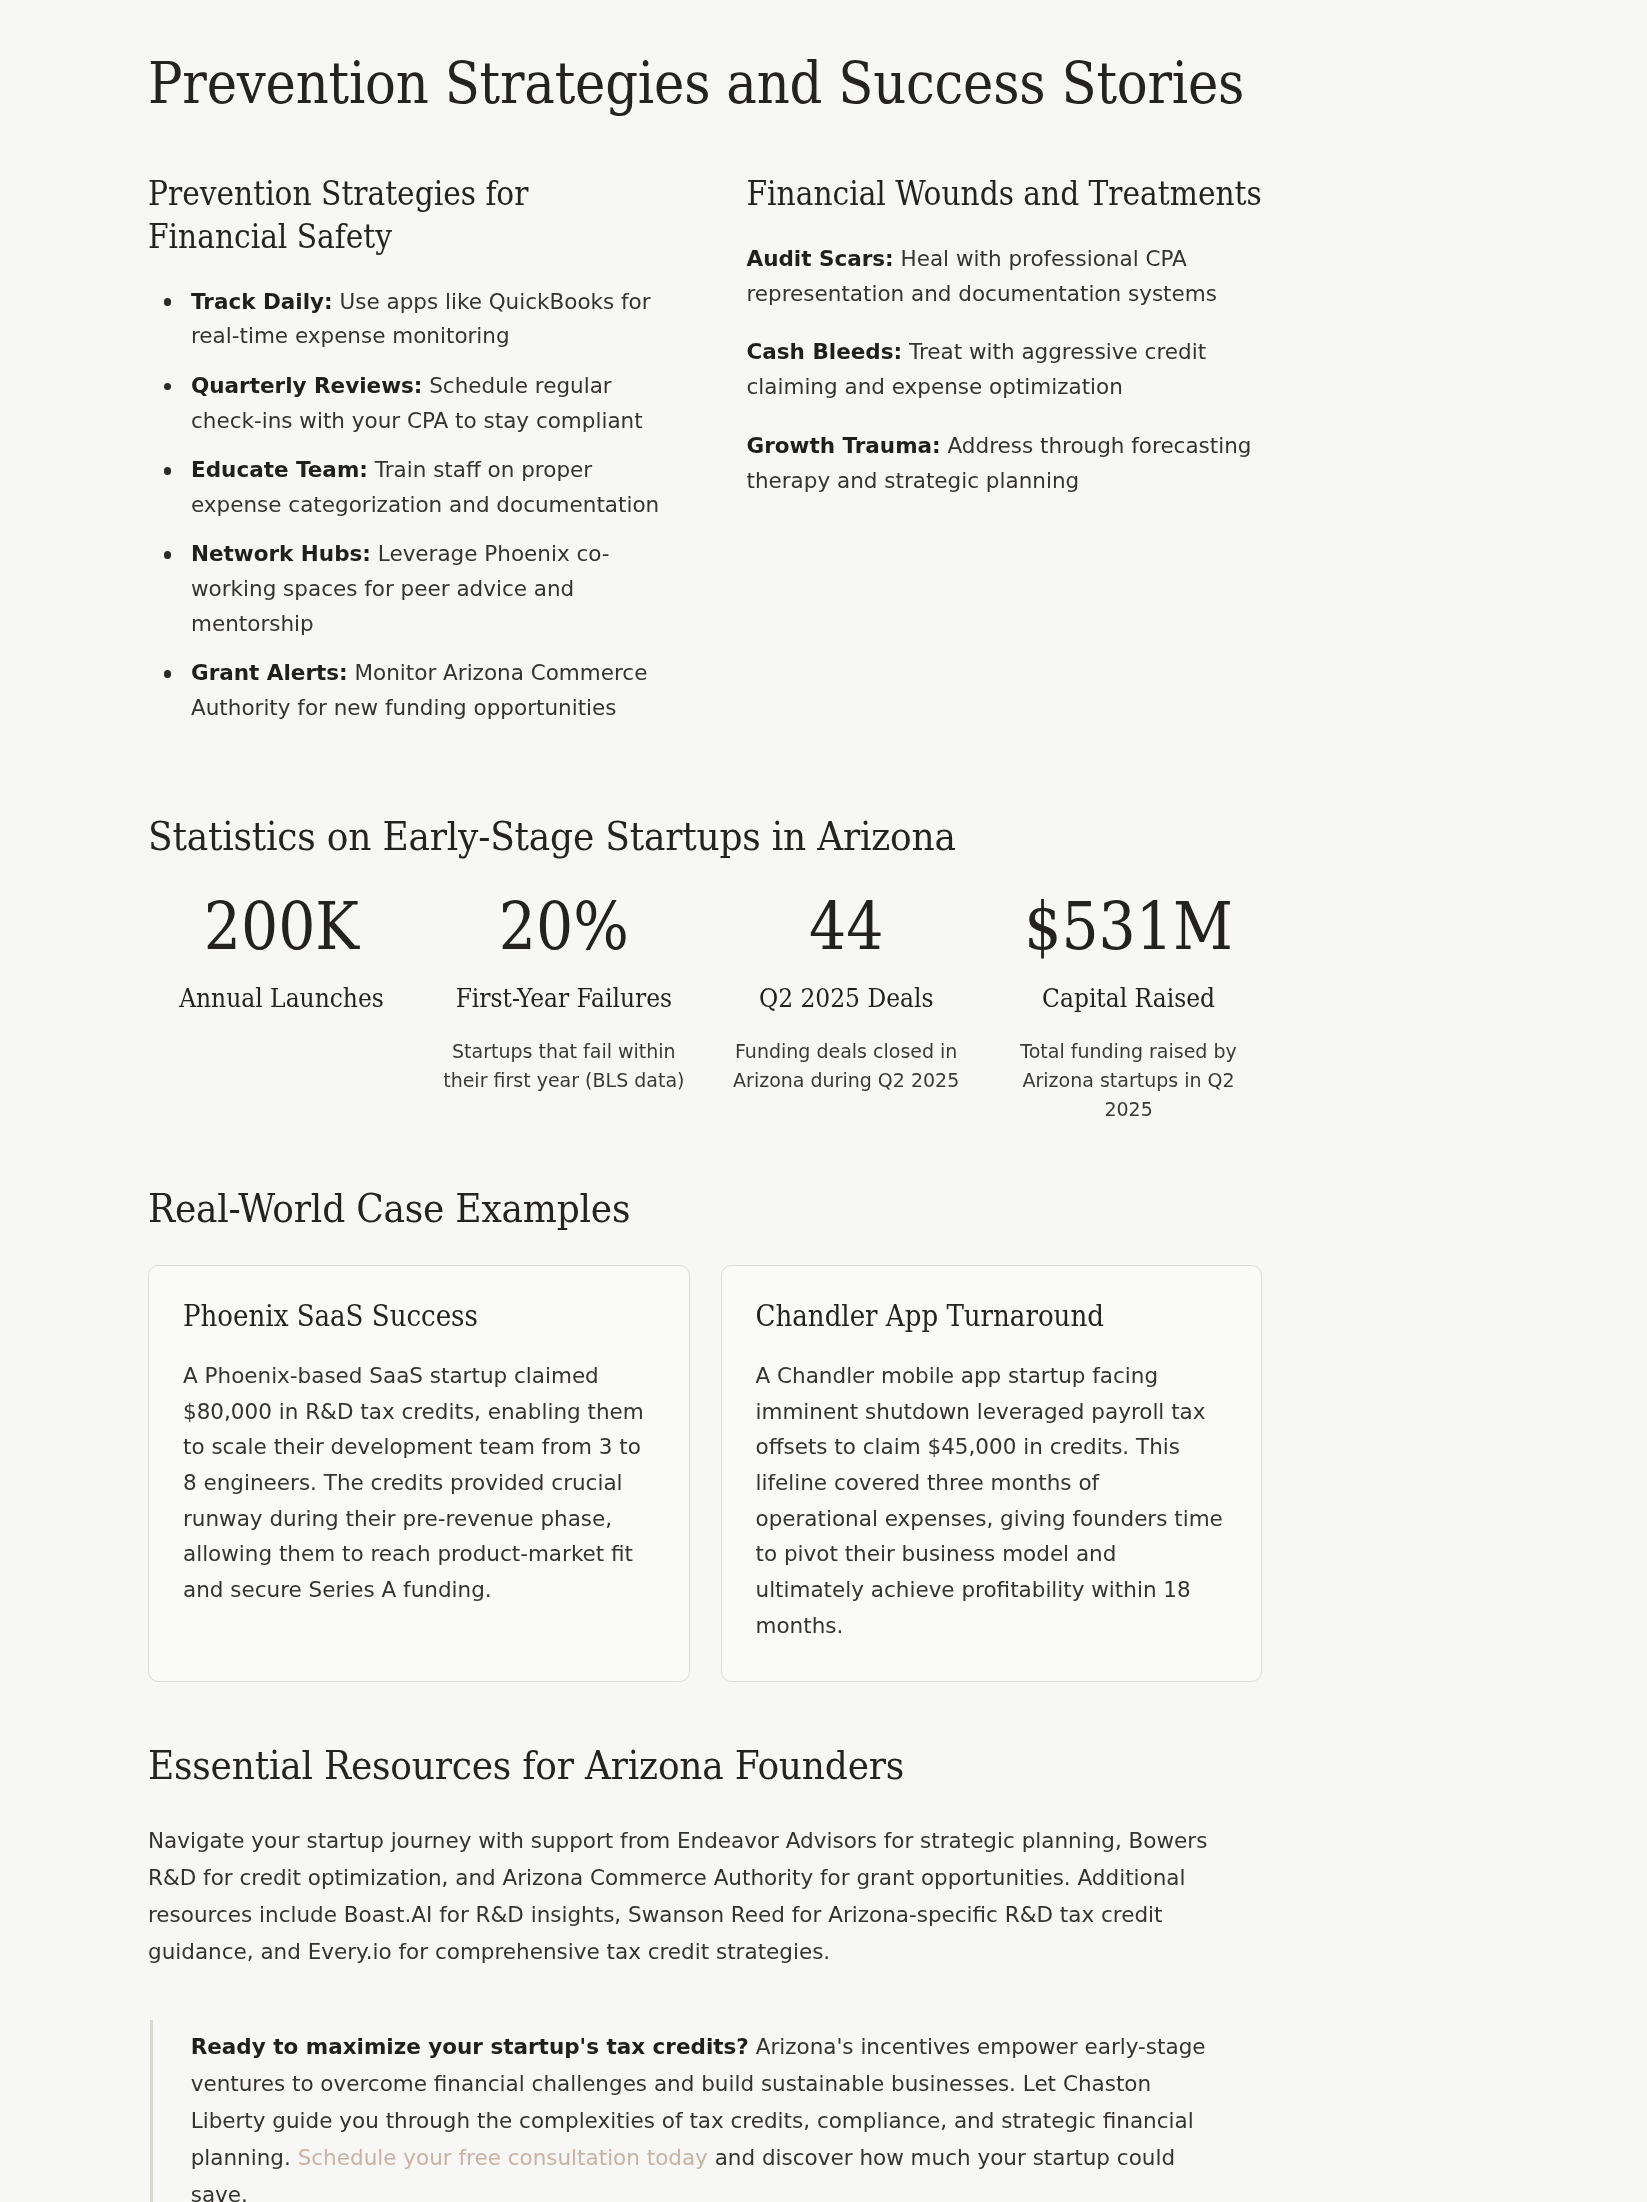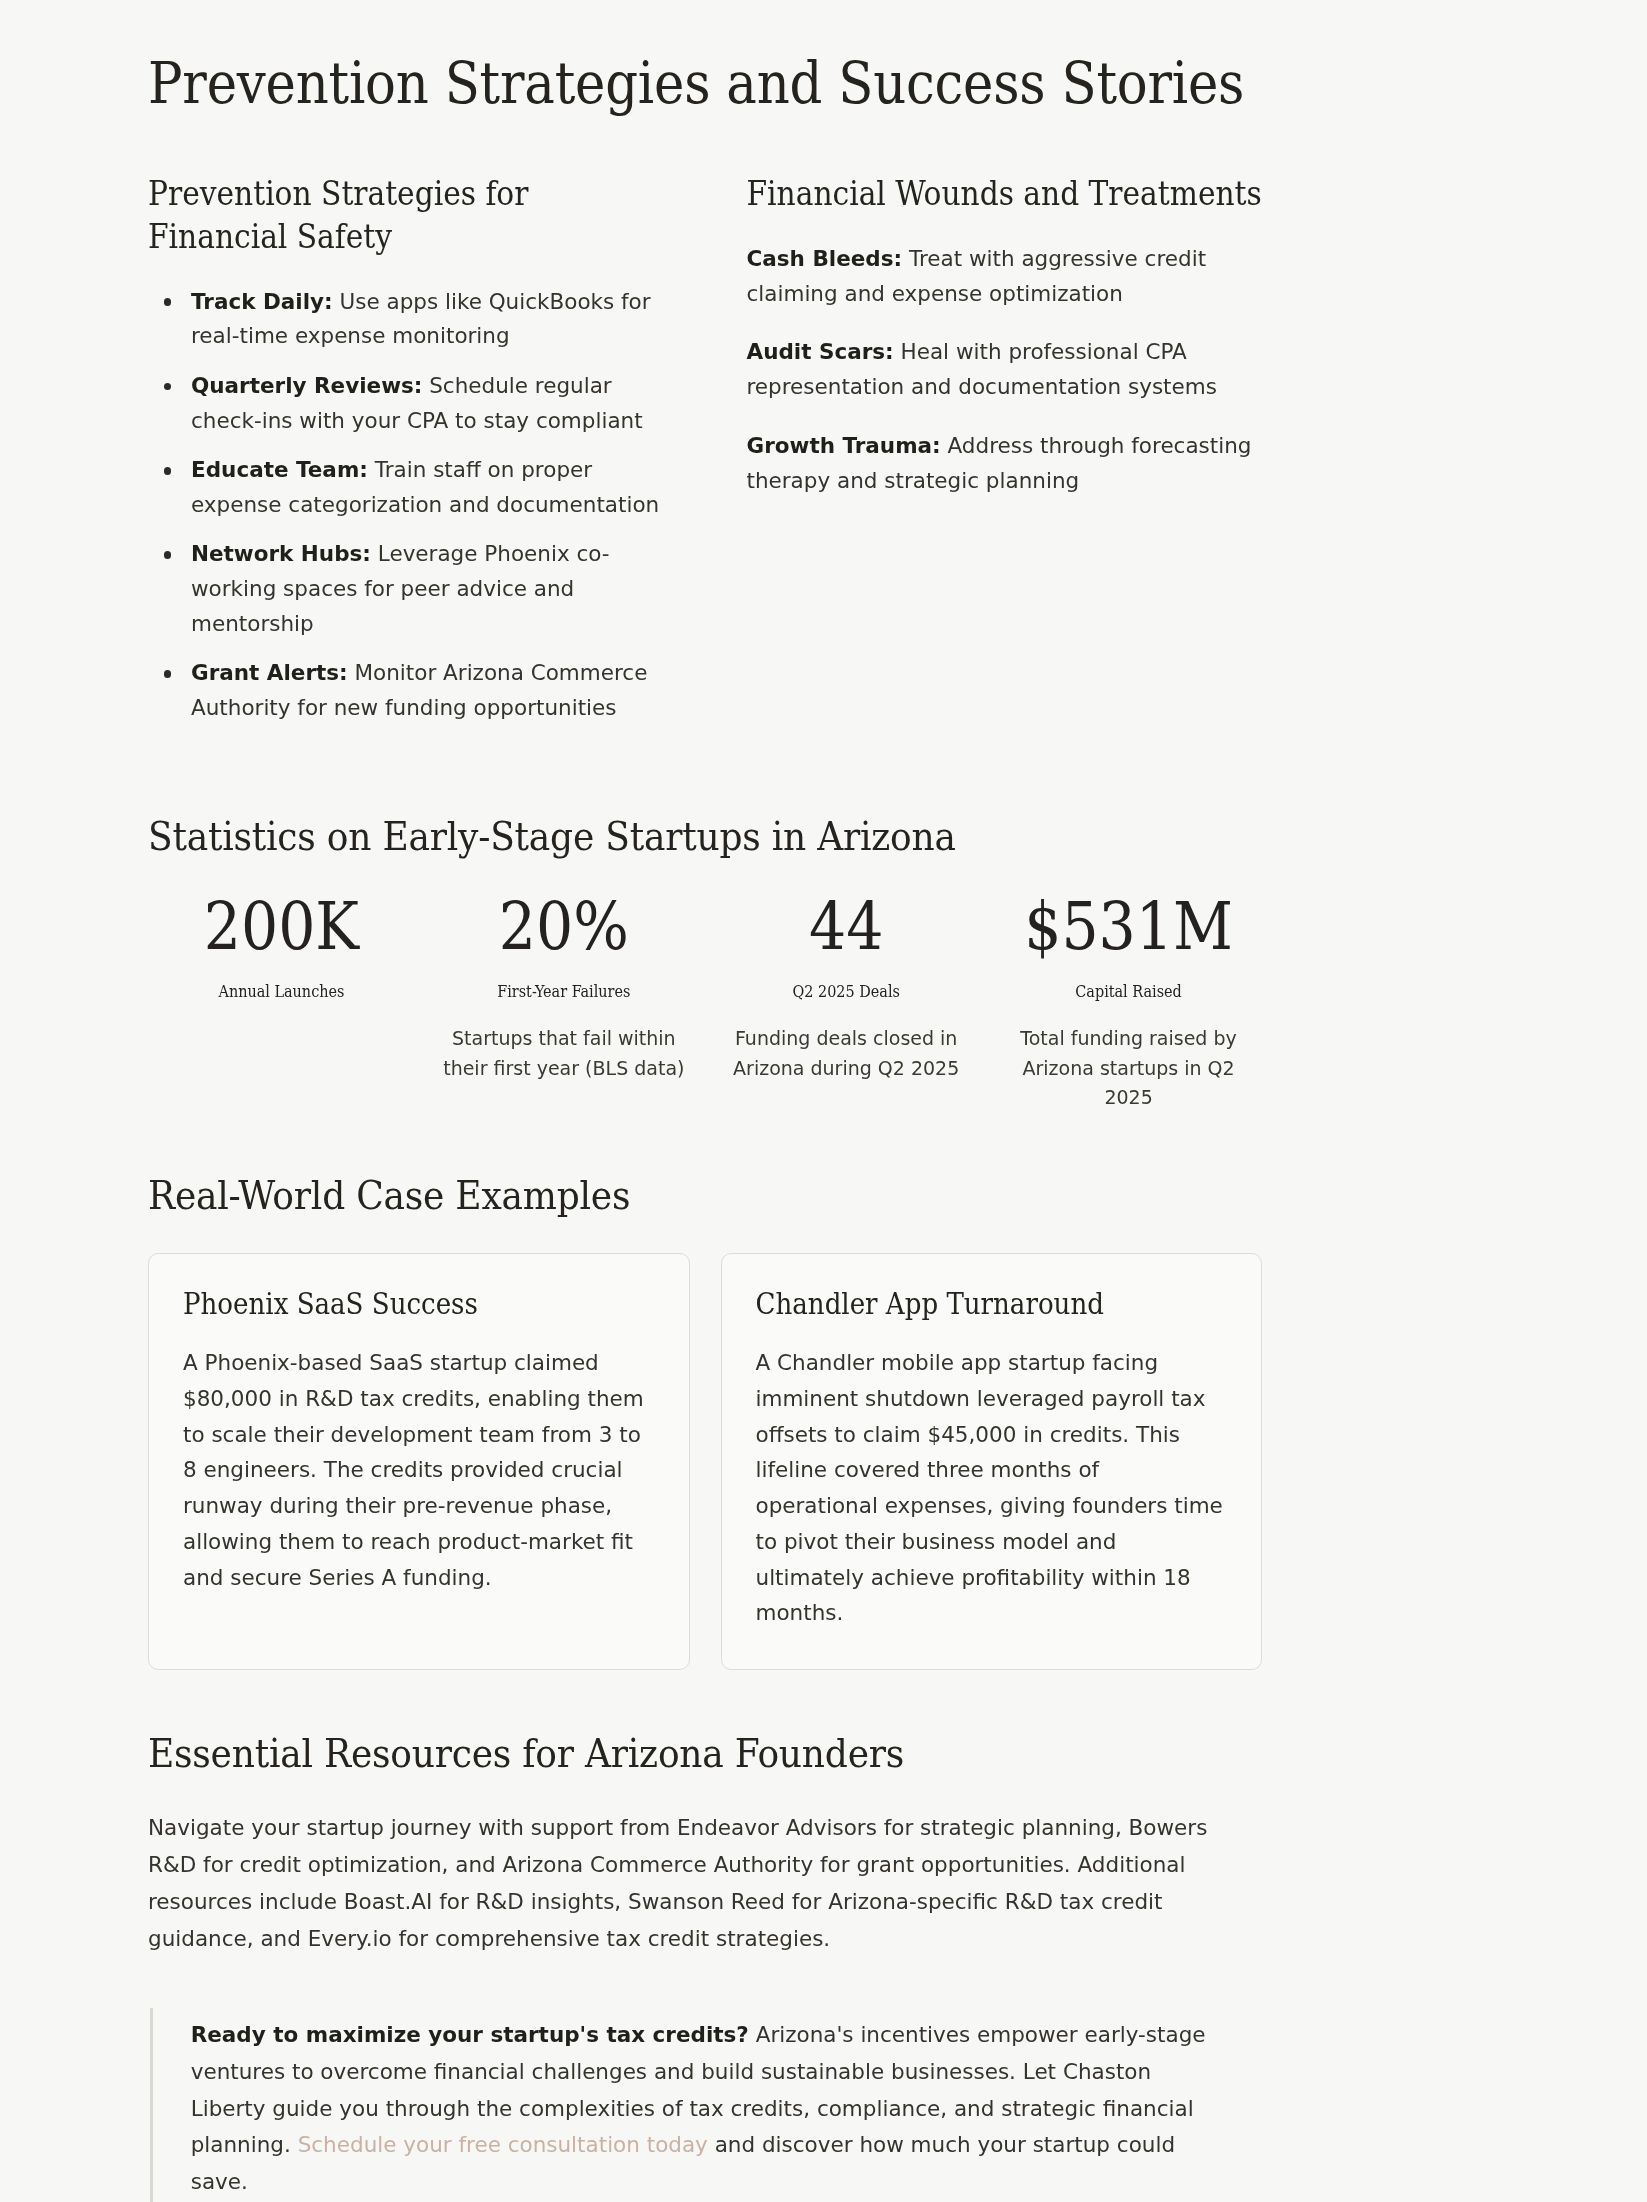--- a/index.html
+++ b/index.html
@@ -99,21 +99,21 @@
   .stat-value {
     font-family: "DejaVu Serif Condensed", "DejaVu Serif", serif;
     font-size: 65px;
     line-height: 1.05;
     color: #232220;
     margin-bottom: 20.6px;
     white-space: nowrap;
   }
   .stat-label {
     font-family: "DejaVu Serif Condensed", "DejaVu Serif", serif;
-    font-size: 16px;
+    font-size: 26px;
     line-height: 1.25;
     color: #232220;
     margin-bottom: 22.4px;
   }
   .stat-desc {
     font-size: 19px;
     line-height: 1.55;
     color: #3a3934;
     padding: 0 8.6px;
   }
@@ -184,22 +184,22 @@
         <li><b>Track Daily:</b><span> Use apps like QuickBooks for real-time expense monitoring</span></li>
         <li><b>Quarterly Reviews:</b><span> Schedule regular check-ins with your CPA to stay compliant</span></li>
         <li><b>Educate Team:</b><span> Train staff on proper expense categorization and documentation</span></li>
         <li><b>Network Hubs:</b><span> Leverage Phoenix co-working spaces for peer advice and mentorship</span></li>
         <li><b>Grant Alerts:</b><span> Monitor Arizona Commerce Authority for new funding opportunities</span></li>
       </ul>
     </div>
 
     <div class="col wound">
       <h3 class="col-title">Financial Wounds and Treatments</h3>
+      <p><b>Audit Scars:</b><span> Heal with professional CPA representation and documentation systems</span></p>
       <p><b>Cash Bleeds:</b><span> Treat with aggressive credit claiming and expense optimization</span></p>
-      <p><b>Audit Scars:</b><span> Heal with professional CPA representation and documentation systems</span></p>
       <p><b>Growth Trauma:</b><span> Address through forecasting therapy and strategic planning</span></p>
     </div>
   </div>
 
   <h2 class="display section-title">Statistics on Early-Stage Startups in Arizona</h2>
 
   <div class="stats">
     <div class="stat">
       <div class="stat-value">200K</div>
       <div class="stat-label">Annual Launches</div>

